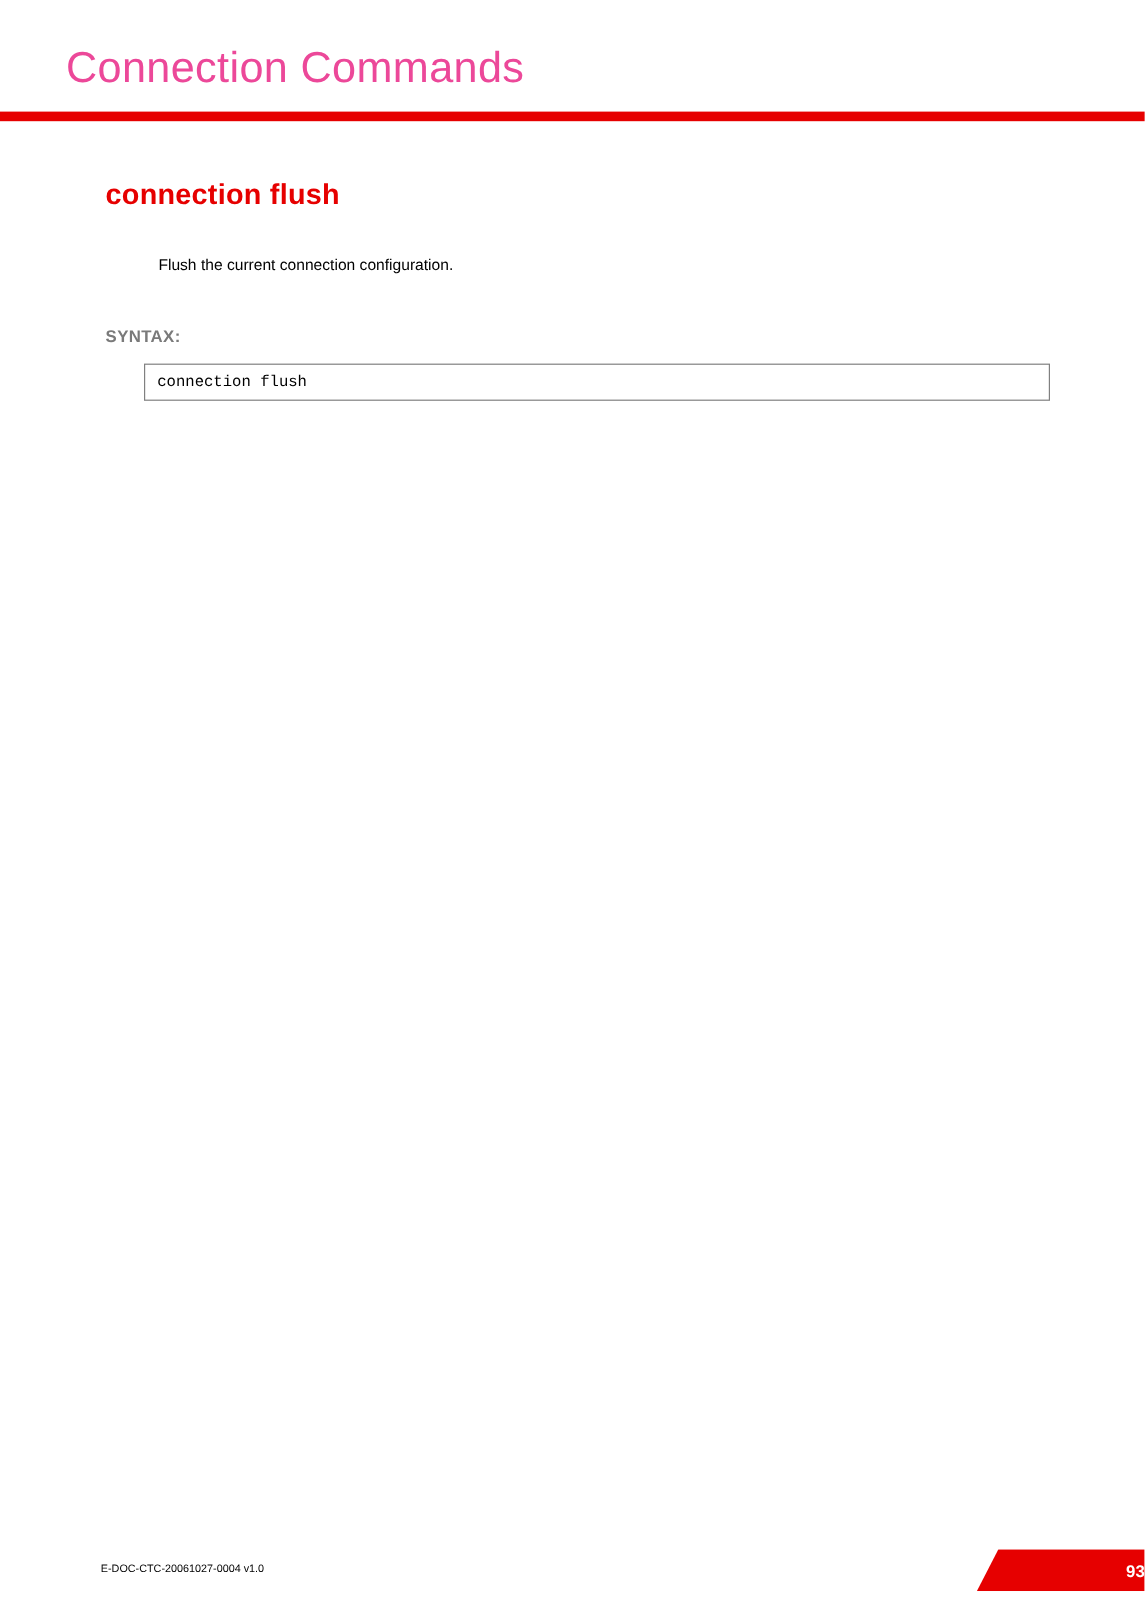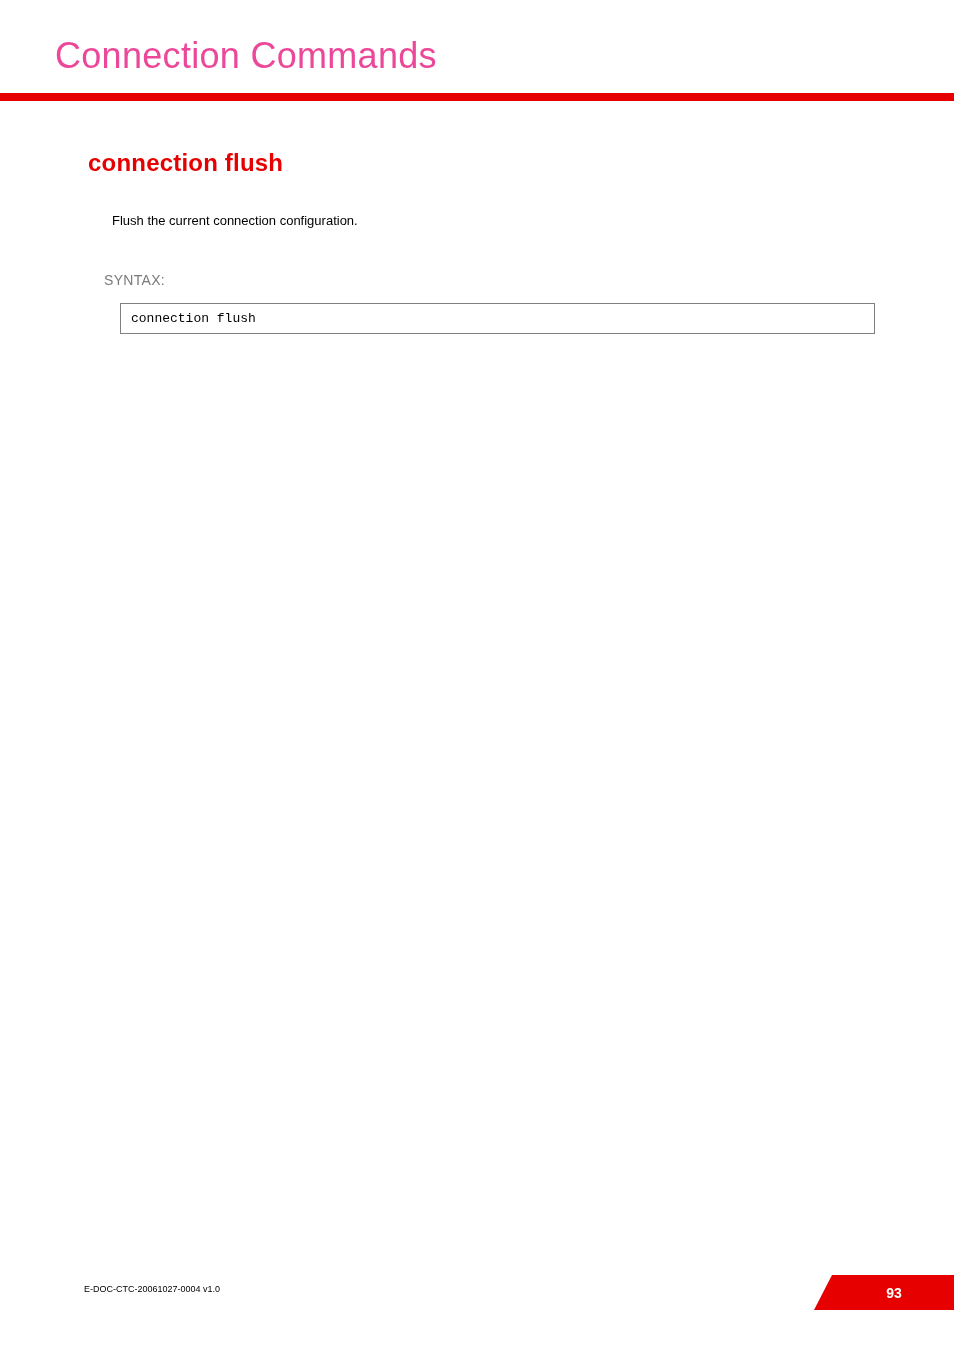--- a/index.html
+++ b/index.html
@@ -32,66 +32,65 @@
       top: 149px;
       left: 88px;
       font-size: 24px;
       font-weight: 700;
       color: #e60000;
       letter-spacing: 0.2px;
     }
     .description-text {
       position: absolute;
       top: 213px;
-      left: 112px;
+      left: 132px;
       font-size: 13px;
       color: #000;
     }
     .syntax-label {
       position: absolute;
       top: 272px;
       left: 88px;
       font-size: 14px;
-      font-weight: 400;
+      font-weight: 700;
       color: #7a7a7a;
       letter-spacing: 0.3px;
-      margin-left: 16px;
     }
     .syntax-box {
       position: absolute;
       top: 303px;
       left: 120px;
       width: 755px;
       border: 1px solid #808080;
       padding: 7px 10px;
       font-family: "Courier New", Courier, monospace;
       font-size: 13px;
       color: #000;
       background: #fff;
     }
     .doc-id-text {
       position: absolute;
-      bottom: 56px;
+      bottom: 38px;
       left: 84px;
       font-size: 9px;
       color: #000;
     }
     .page-number-tab {
       position: absolute;
-      bottom: 40px;
+      bottom: 24px;
       right: 0;
       width: 140px;
       height: 35px;
       background: #e60000;
       color: #fff;
       font-size: 14px;
       font-weight: 700;
       display: flex;
       align-items: center;
-      justify-content: center;
+      justify-content: flex-end;
       padding-left: 20px;
       clip-path: polygon(18px 0, 100% 0, 100% 100%, 0 100%);
     }
   </style>
 </head>
 <body>
 
 <div class="page-header-title">Connection Commands</div>
 <div class="header-rule"></div>
 

